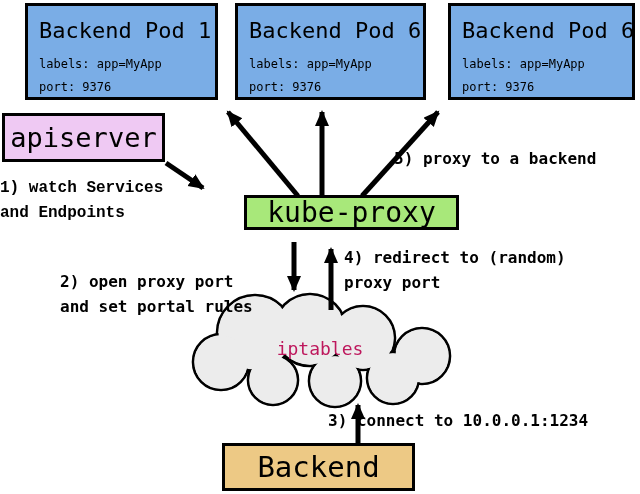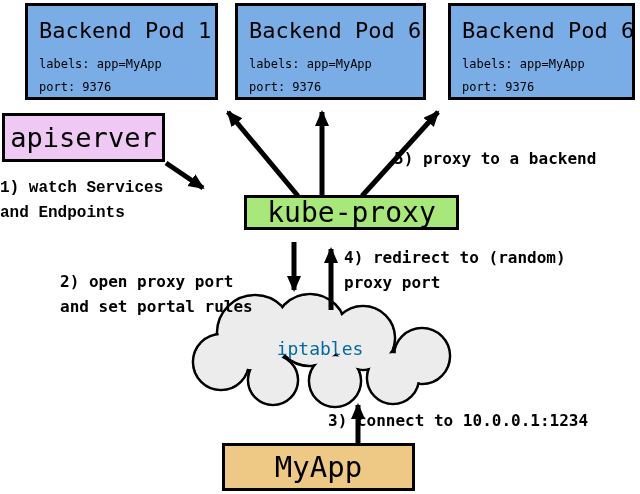--- a/index.html
+++ b/index.html
@@ -26,21 +26,21 @@
   #ann2{left:60px;top:245px;margin-top:24px;}
   #ann3{left:328px;top:408px;}
   #ann4{left:344px;top:245px;}
   #ann5{left:394px;top:146px;}
   #overlay{position:absolute;left:0;top:0;z-index:5;pointer-events:none;}
   #overlay line{stroke:var(--border,#000);stroke-width:5;}
   #overlay .cloud-stroke{fill:var(--cloud-fill,#ececec);stroke:var(--border,#000);stroke-width:2.6;}
   #overlay .cloud-fill{fill:var(--cloud-fill,#ececec);stroke:none;}
   #overlay marker path{fill:var(--border,#000);}
   .cloud-label{position:absolute;left:232px;top:338px;width:176px;text-align:center;
-    font-size:18px;z-index:6;color:#0369a1;}
+    font-size:18px;z-index:6;color:#be185d;}
 </style>
 </head>
 <body>
 
 <div id="stage">
 
   <div class="box pod" id="pod1">
     <div class="pod-title">Backend Pod 1</div>
     <div class="pod-line">labels: app=MyApp</div>
     <div class="pod-line">port: 9376</div>
@@ -56,21 +56,21 @@
     <div class="pod-line">port: 9376</div>
   </div>
 
   <div class="box center-label" id="apiserver">
     <span>apiserver</span>
   </div>
   <div class="box center-label" id="kubeproxy">
     <span>kube-proxy</span>
   </div>
   <div class="box center-label" id="client">
-    <span>MyApp</span>
+    <span>Backend</span>
   </div>
 
   <div class="cloud-label">iptables</div>
 
   <div class="annotation" id="ann1">1) watch Services
 and Endpoints</div>
   <div class="annotation" id="ann2">2) open proxy port
 and set portal rules</div>
   <div class="annotation" id="ann3">3) connect to 10.0.0.1:1234</div>
   <div class="annotation" id="ann4">4) redirect to (random)

